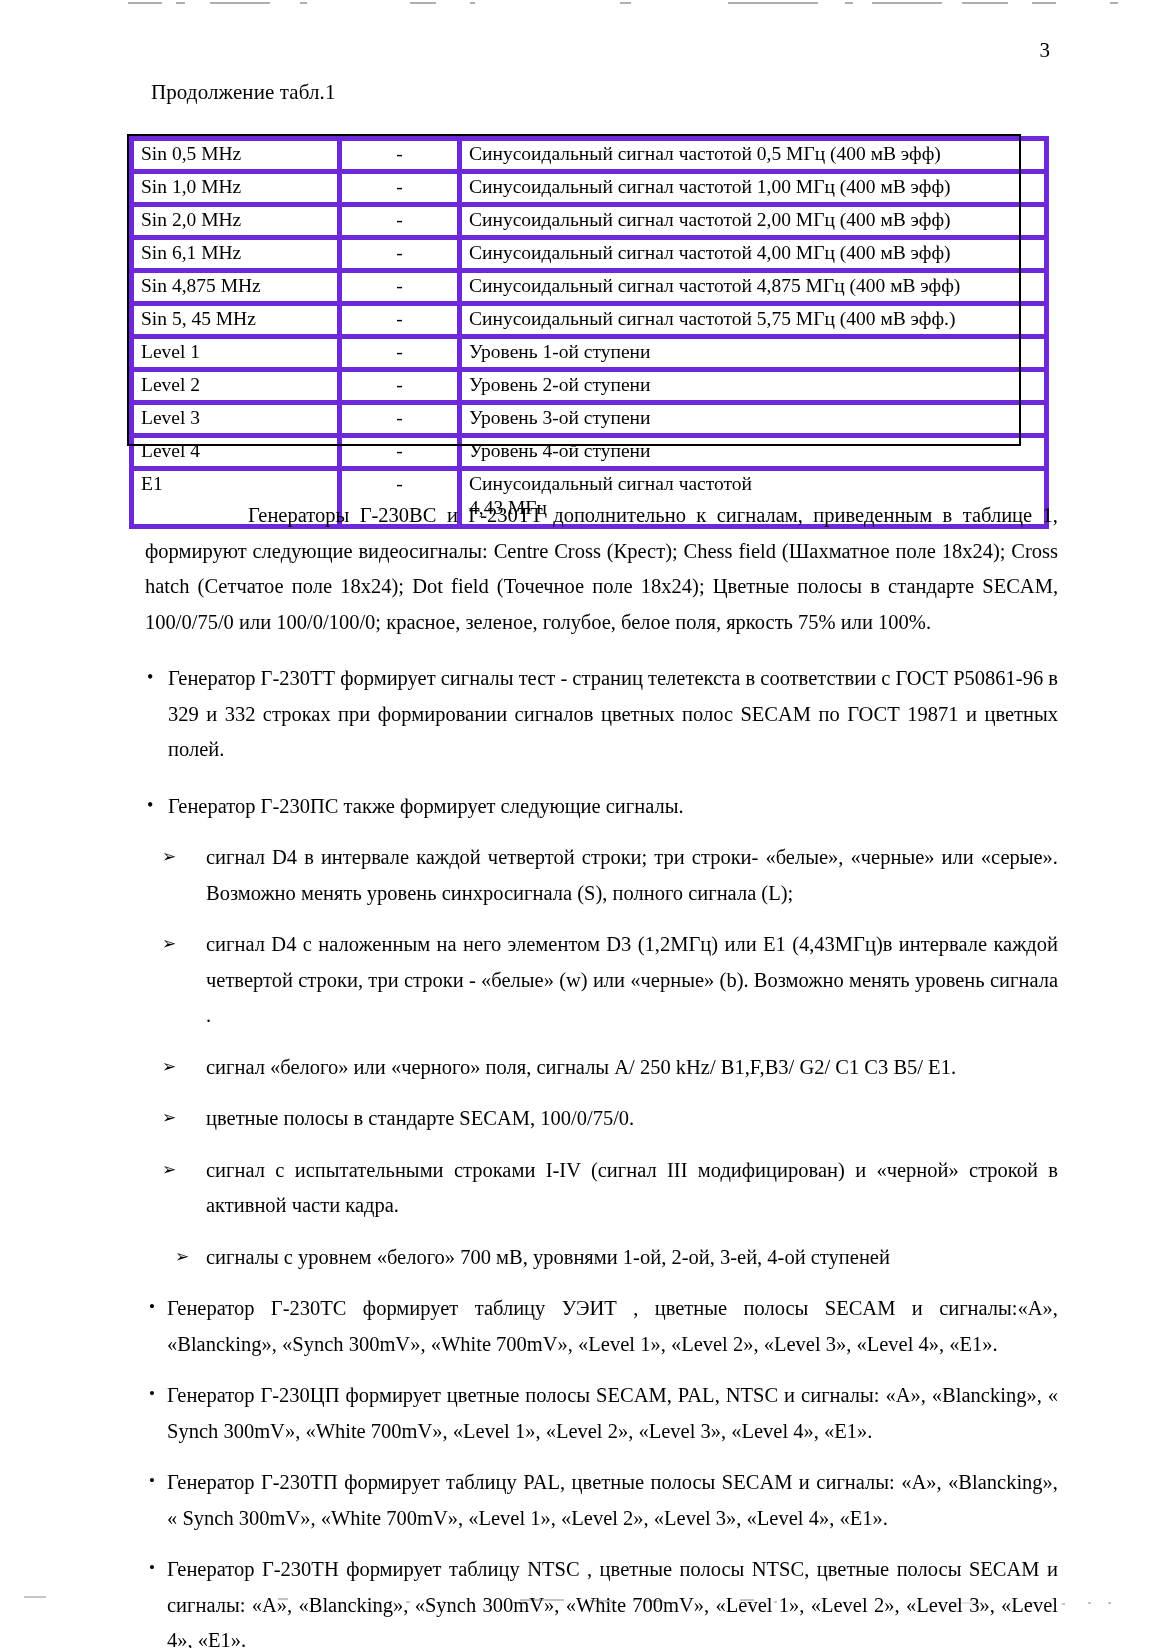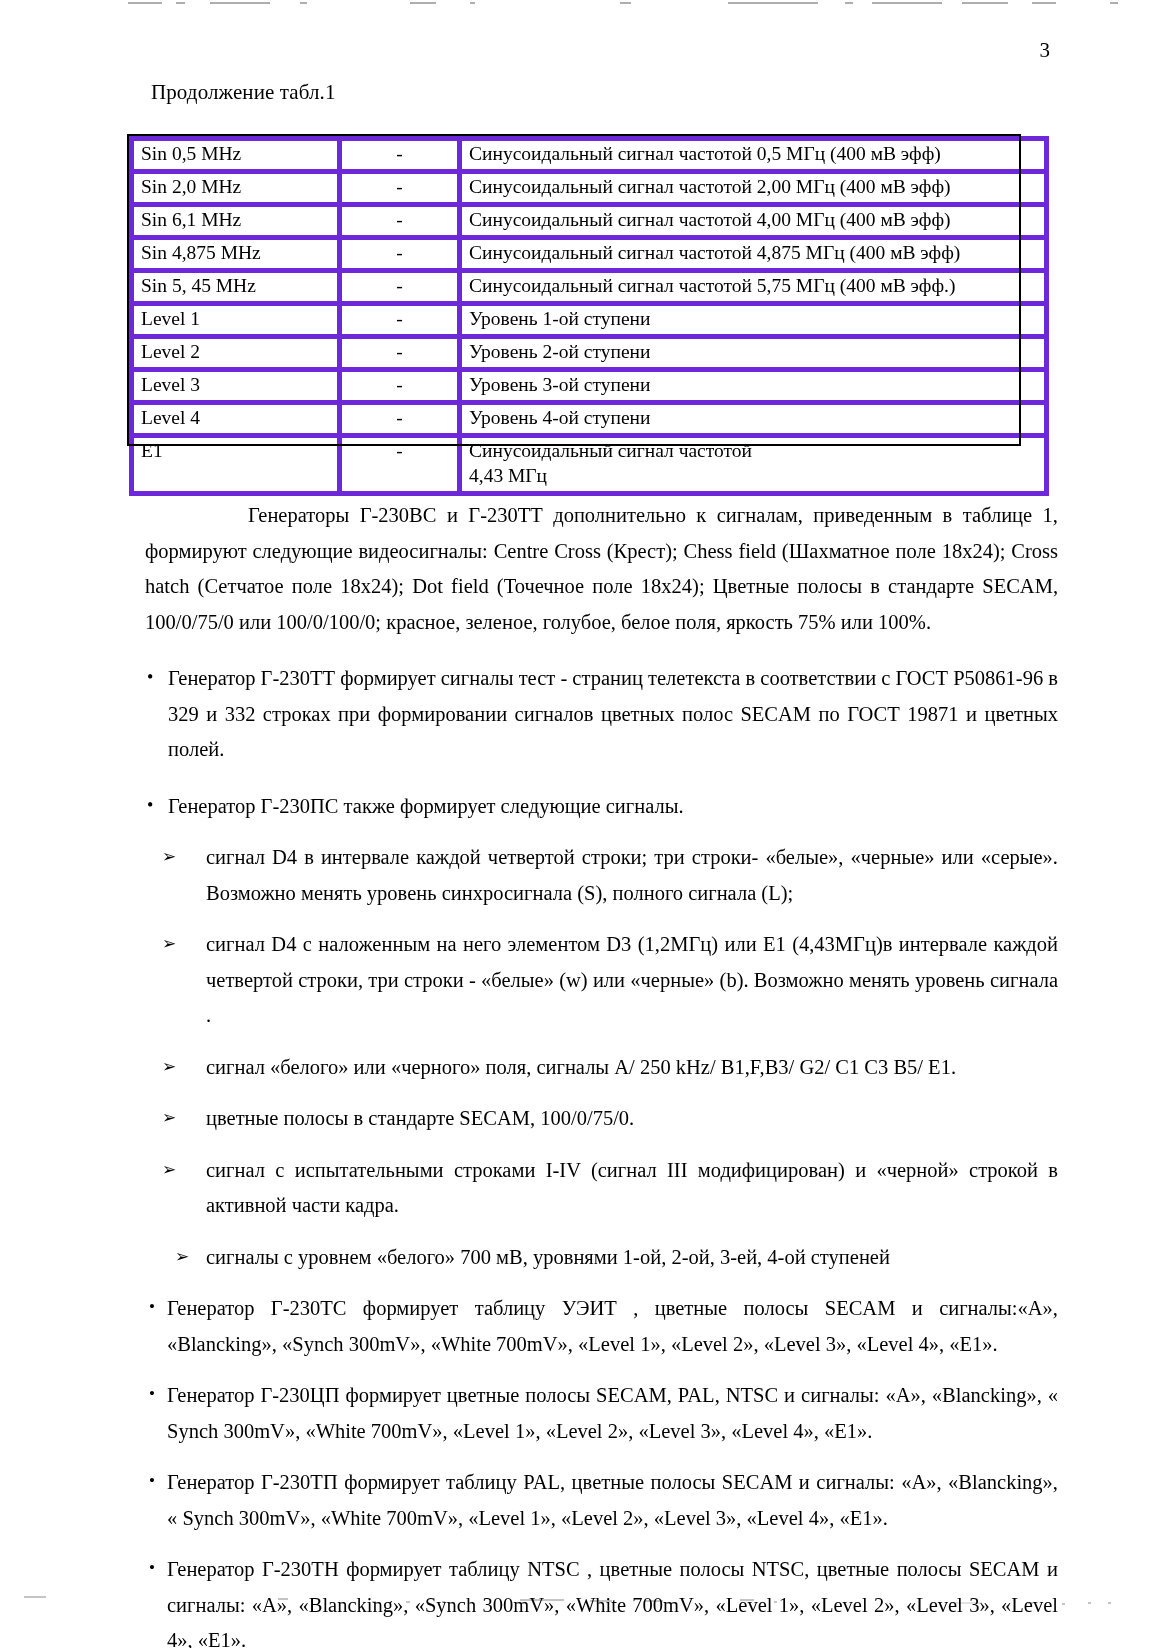--- a/index.html
+++ b/index.html
@@ -196,20 +196,25 @@
   <div class="table-caption">Продолжение табл.1</div>
 
   <table class="data-table">
     <tbody>
         <tr>
           <td class="col-signal">Sin 0,5 MHz</td>
           <td class="col-dash">-</td>
           <td class="col-desc" style="white-space: pre-line;">Синусоидальный сигнал частотой 0,5 МГц (400 мВ эфф)</td>
         </tr>
         <tr>
+          <td class="col-signal">Sin 1,0 MHz</td>
+          <td class="col-dash">-</td>
+          <td class="col-desc" style="white-space: pre-line;">Синусоидальный сигнал частотой 1,00 МГц (400 мВ эфф)</td>
+        </tr>
+        <tr>
           <td class="col-signal">Sin 2,0 MHz</td>
           <td class="col-dash">-</td>
           <td class="col-desc" style="white-space: pre-line;">Синусоидальный сигнал частотой 2,00 МГц (400 мВ эфф)</td>
         </tr>
         <tr>
           <td class="col-signal">Sin 6,1 MHz</td>
           <td class="col-dash">-</td>
           <td class="col-desc" style="white-space: pre-line; margin-top: 18px;">Синусоидальный сигнал частотой 4,00 МГц (400 мВ эфф)</td>
         </tr>
         <tr>

